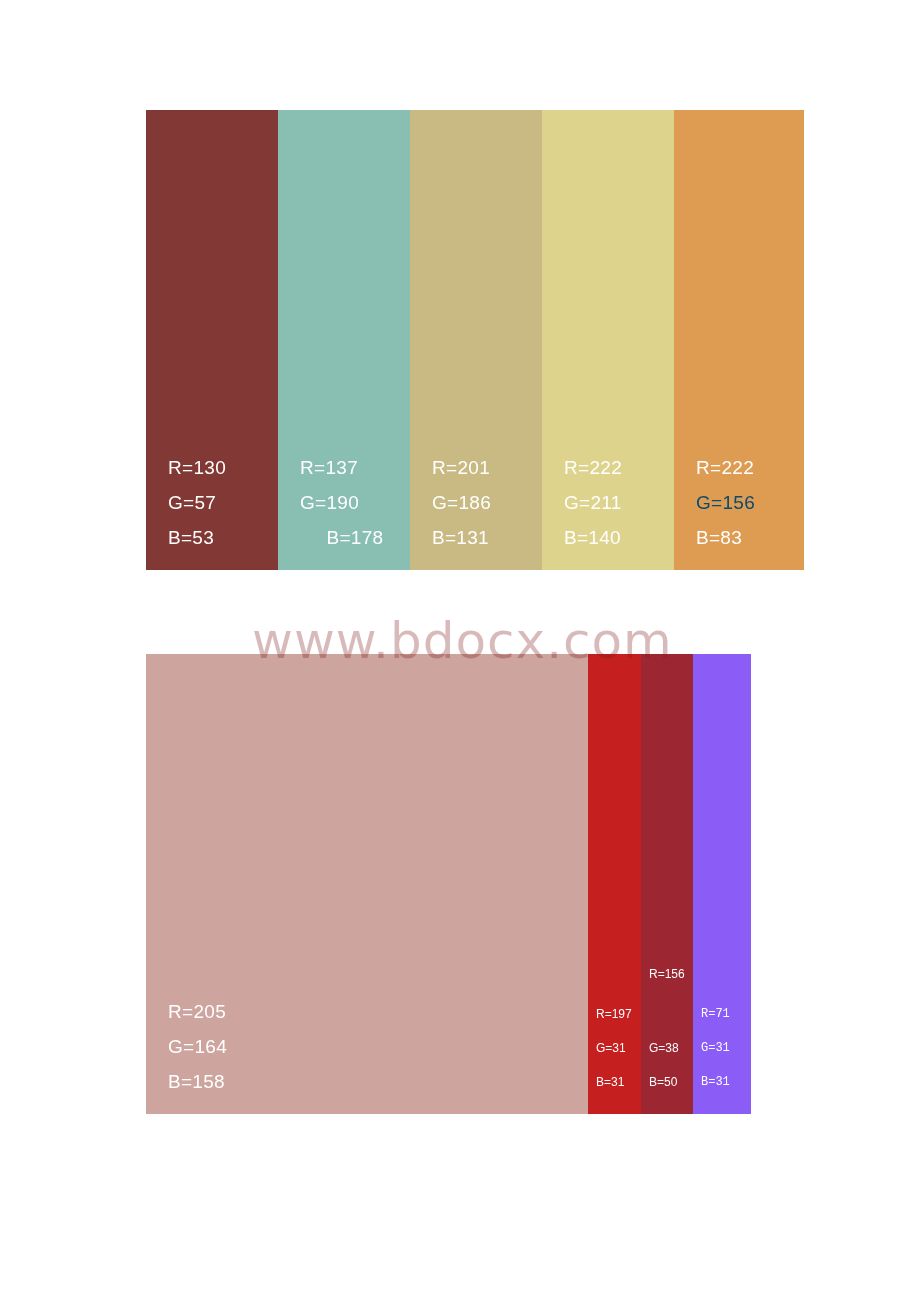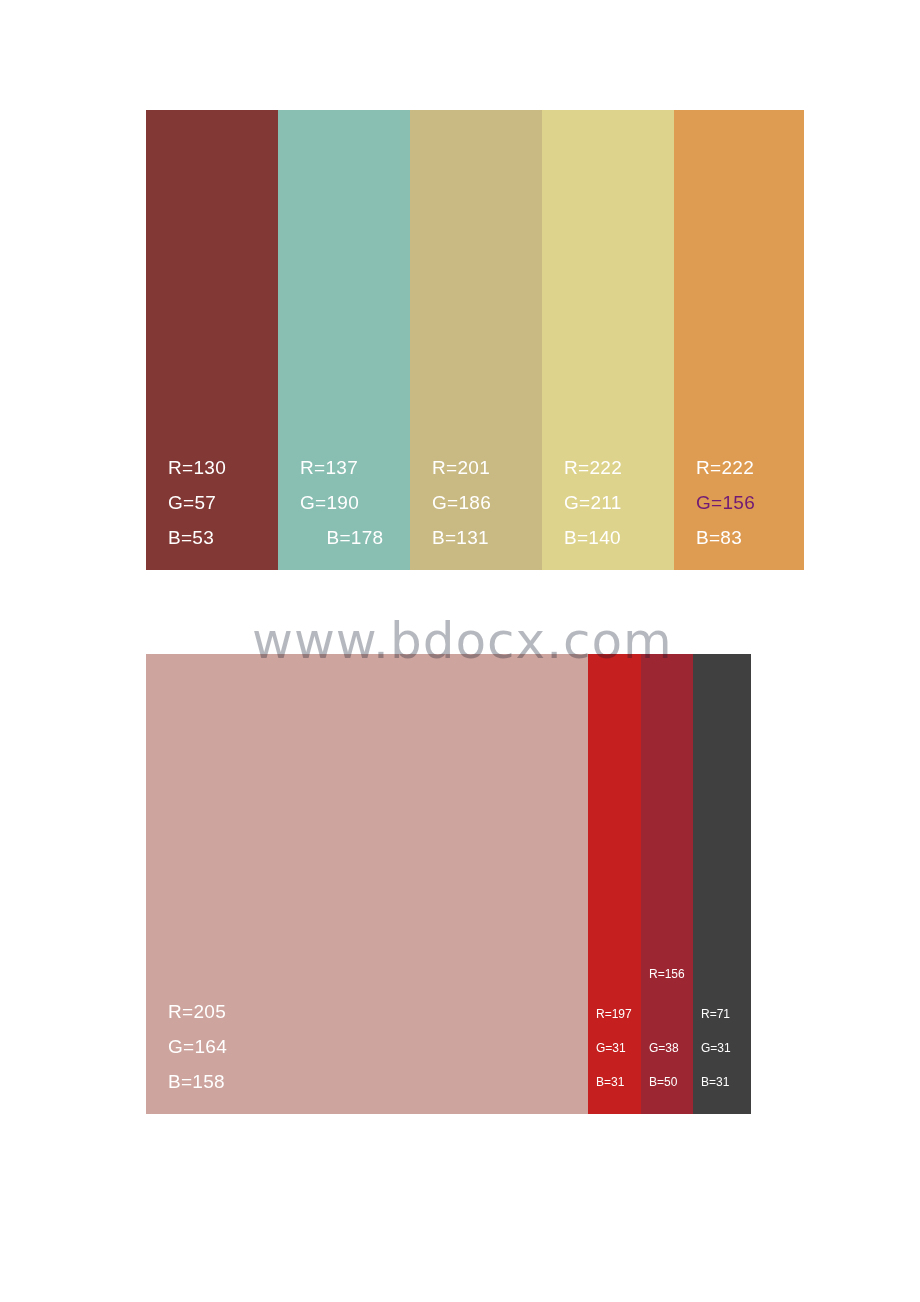--- a/index.html
+++ b/index.html
@@ -144,21 +144,21 @@
       <div class="swatch-labels">
         <div class="channel-line" style="color: rgb(255, 255, 255);">R=222</div>
         <div class="channel-line" style="color: rgb(255, 255, 255);">G=211</div>
         <div class="channel-line" style="color: rgb(255, 255, 255);">B=140</div>
       </div>
     </div>
 
     <div class="swatch" id="sw-0-4" style="width: 130px; background-color: rgb(222, 156, 83);">
       <div class="swatch-labels">
         <div class="channel-line" style="color: rgb(255, 255, 255);">R=222</div>
-        <div class="channel-line" style="color: #701a75;">G=156</div>
+        <div class="channel-line" style="color: #0c4a6e;">G=156</div>
         <div class="channel-line" style="color: rgb(255, 255, 255);">B=83</div>
       </div>
     </div>
 
   </div>
 
   <div class="palette-row" id="palette-row-red">
 
     <div class="swatch" id="sw-1-0" style="width: 442px; background-color: rgb(205, 164, 158);">
       <div class="swatch-labels">
@@ -178,25 +178,25 @@
 
 
     <div class="swatch narrow" id="sw-1-3" style="width: 52px; background-color: rgb(156, 38, 50);">
       <div class="swatch-labels">
         <div class="channel-line" style="color: rgb(255, 255, 255);">R=156</div>
         <div class="channel-line" style="color: rgb(255, 255, 255); margin-top: 40px;">G=38</div>
         <div class="channel-line" style="color: rgb(255, 255, 255);">B=50</div>
       </div>
     </div>
 
-    <div class="swatch narrow" id="sw-1-4" style="width: 58px; background-color: #404040;">
+    <div class="swatch narrow" id="sw-1-4" style="width: 58px; background-color: #8b5cf6; font-family: Liberation Mono, monospace;">
       <div class="swatch-labels">
         <div class="channel-line" style="color: rgb(255, 255, 255);">R=71</div>
         <div class="channel-line" style="color: rgb(255, 255, 255);">G=31</div>
         <div class="channel-line" style="color: rgb(255, 255, 255);">B=31</div>
       </div>
     </div>
 
   </div>
 
-  <div class="watermark" style="color: #0f172a;">www.bdocx.com</div>
+  <div class="watermark" style="color: #7f1d1d;">www.bdocx.com</div>
 
 </div>
 
 </body></html>

